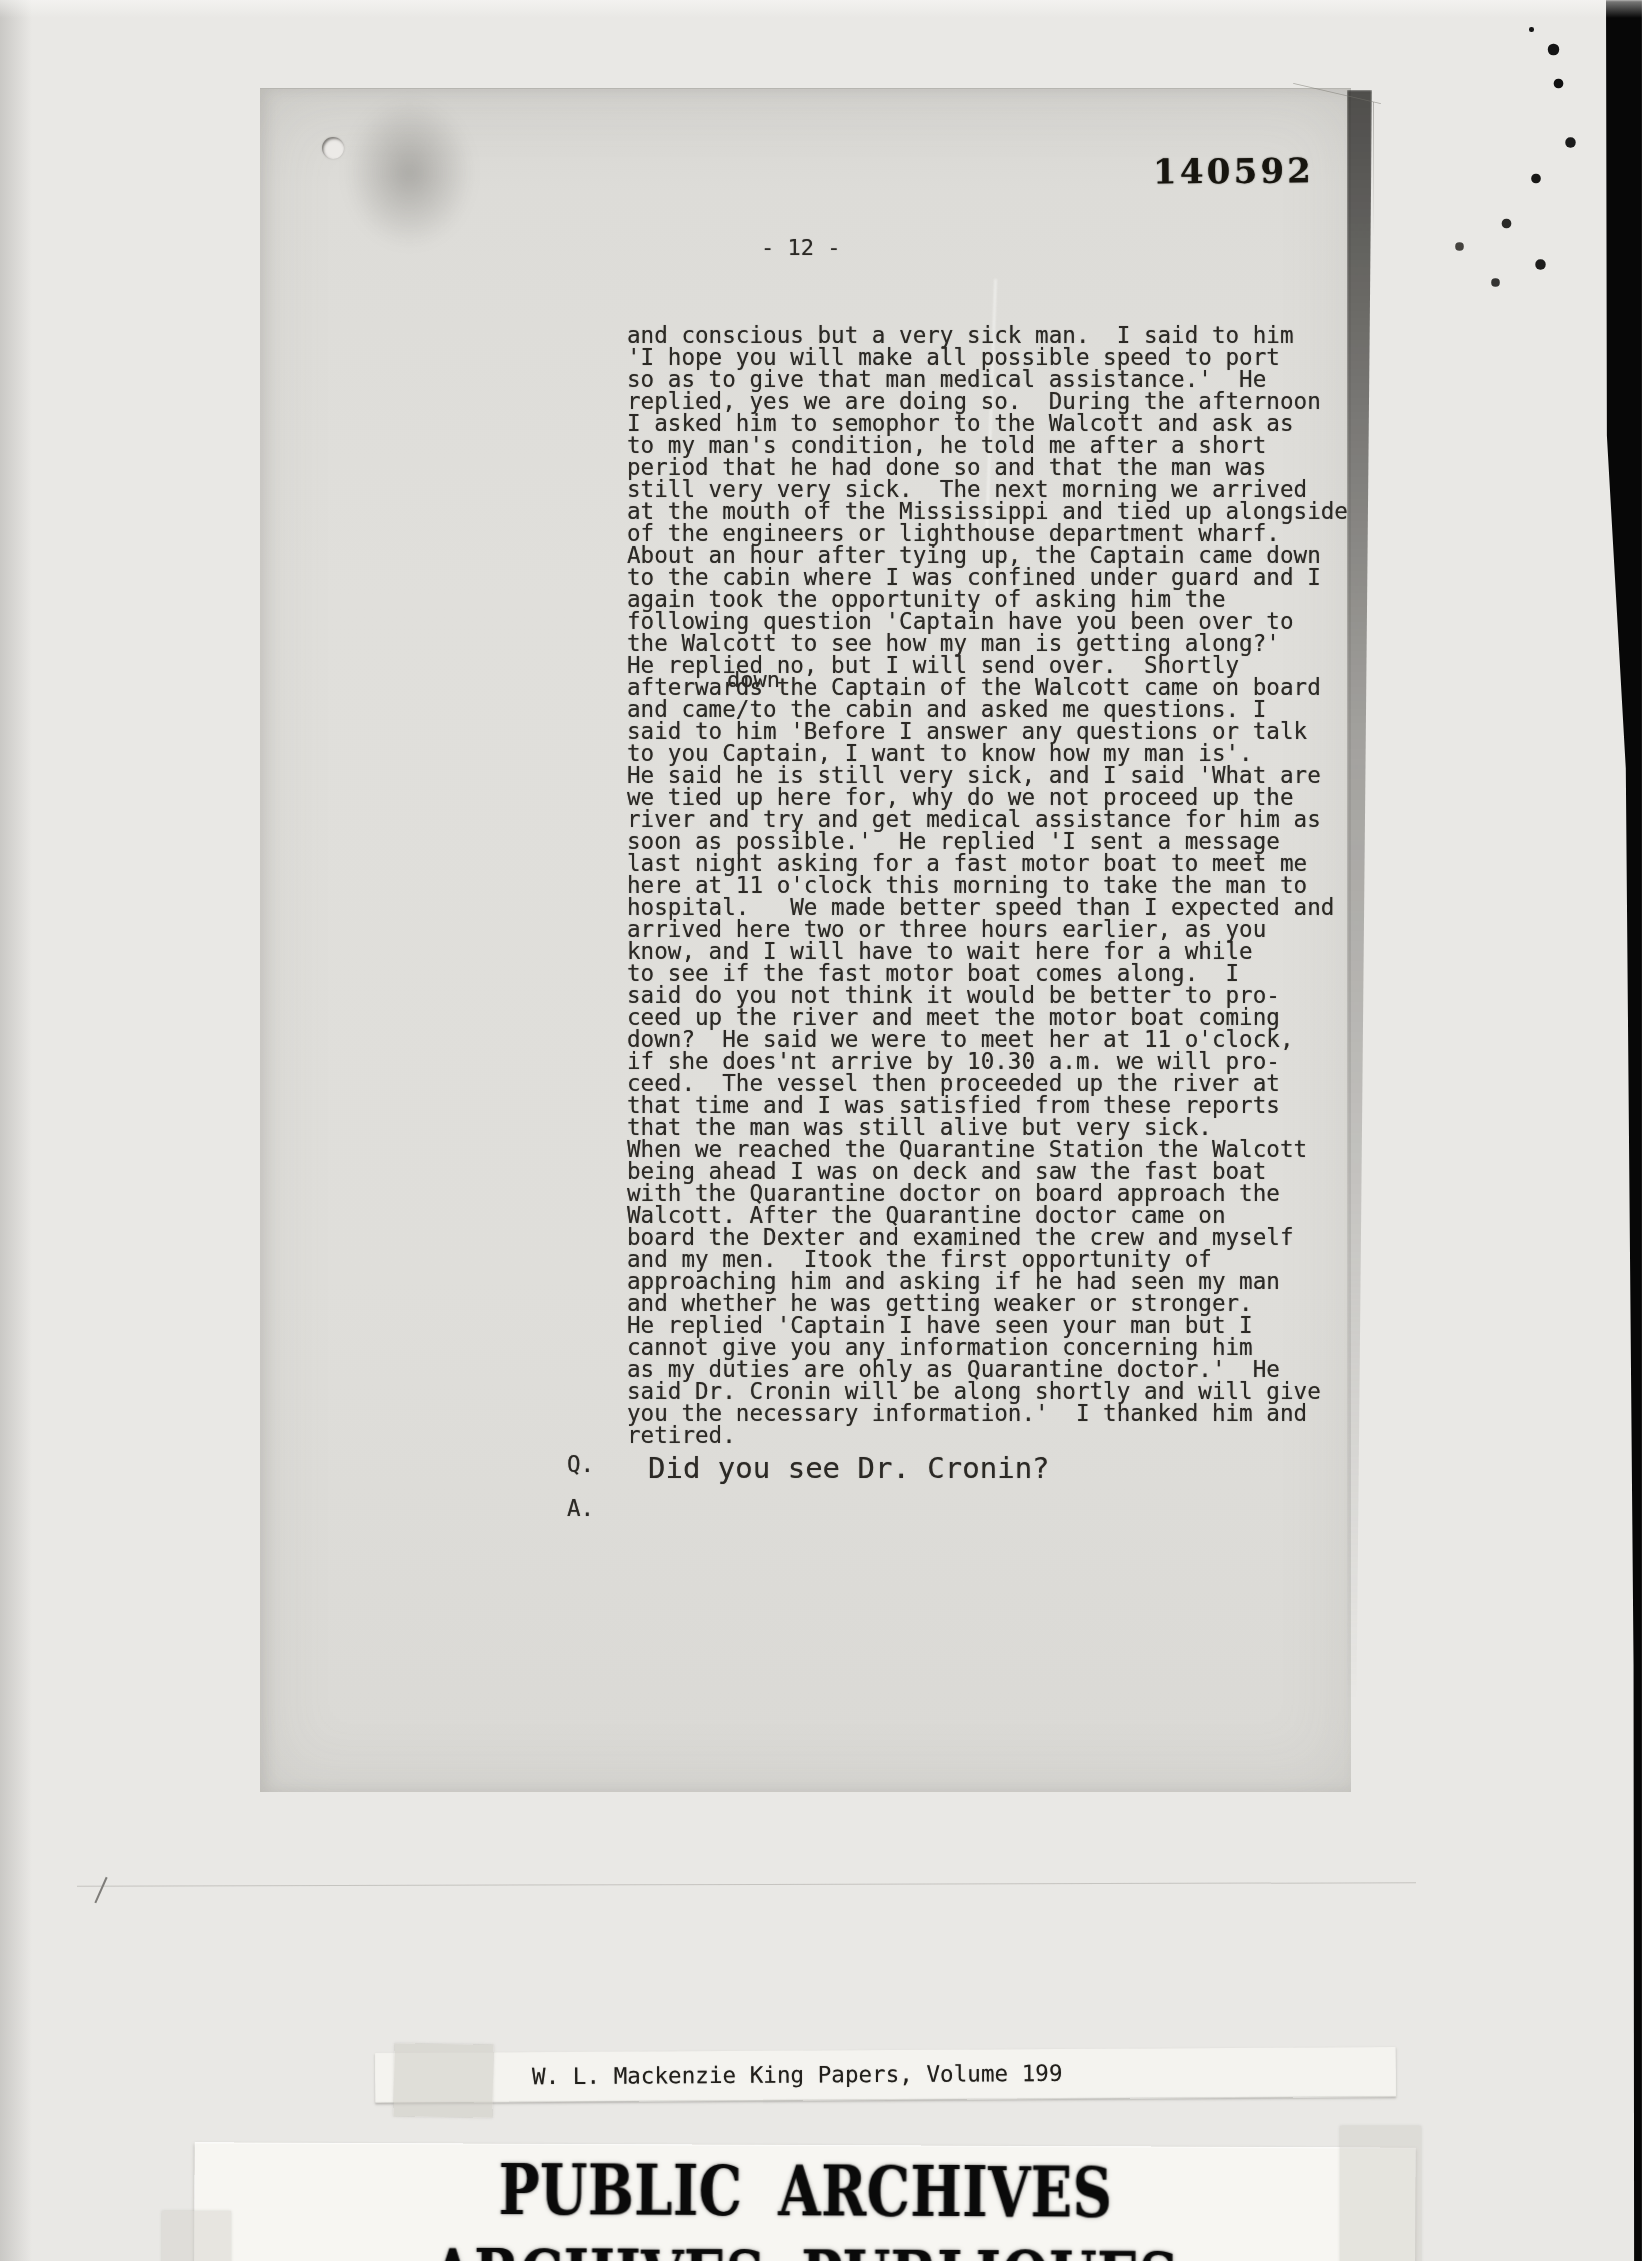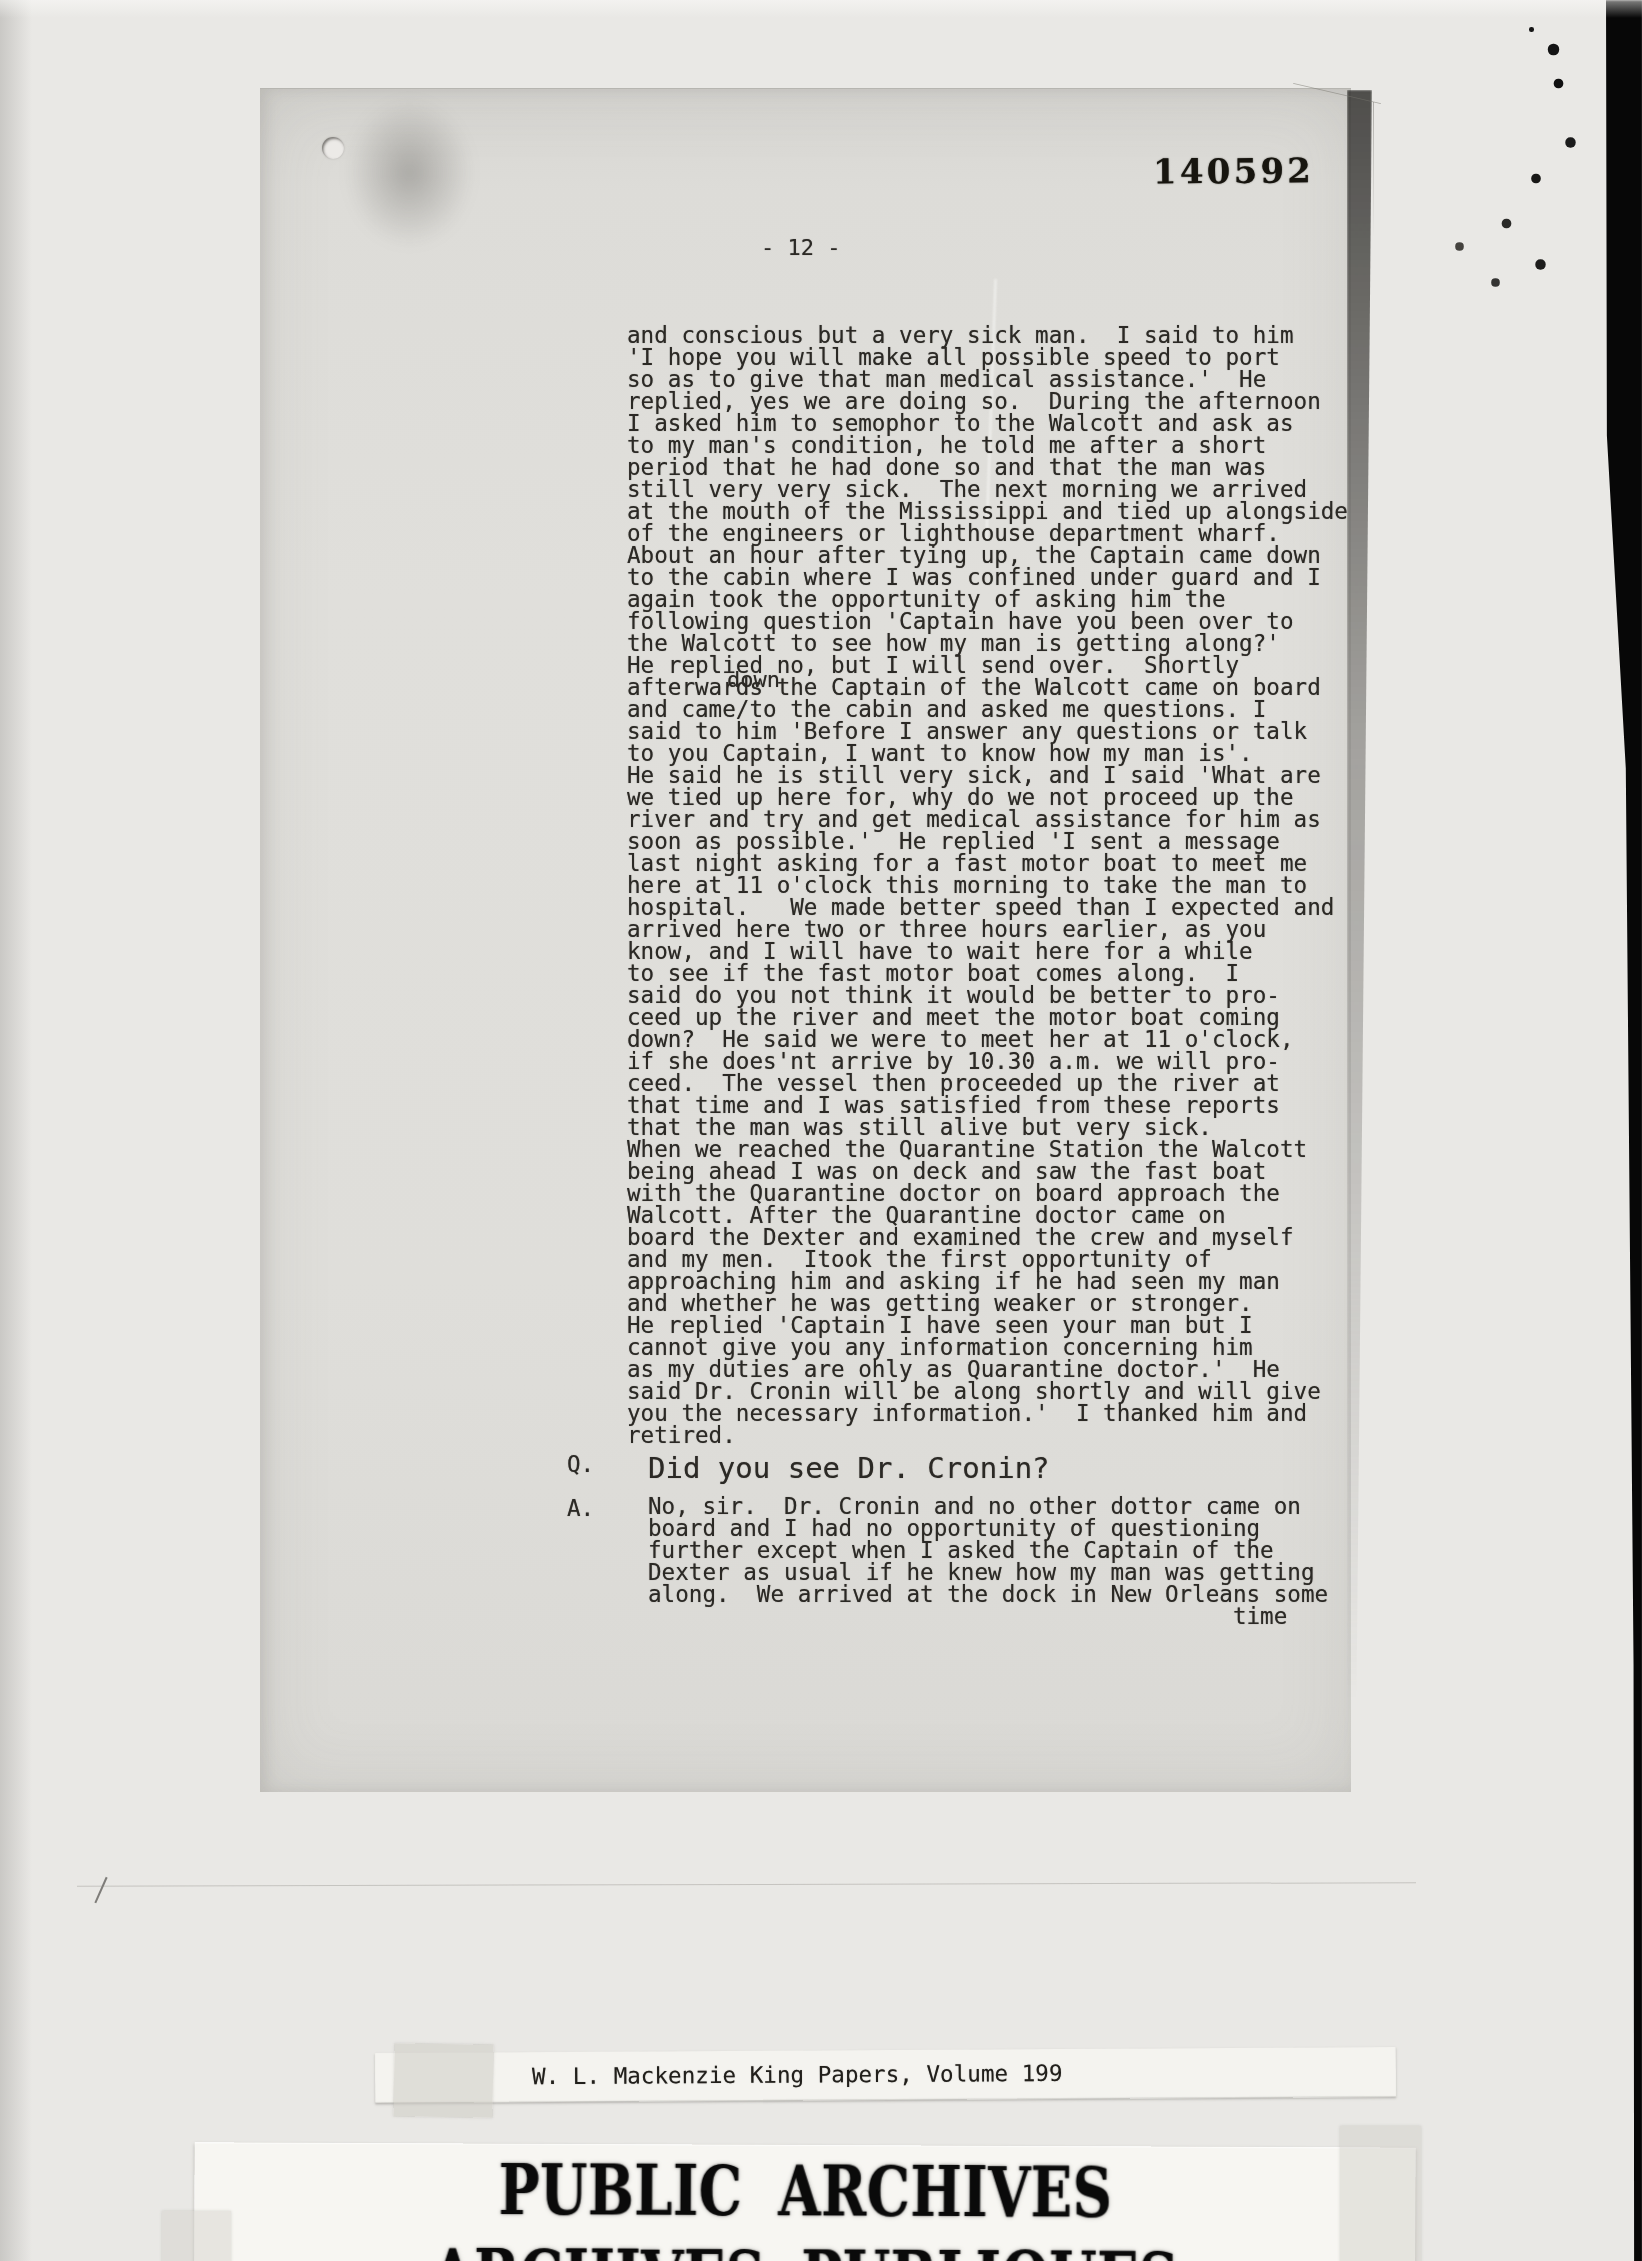--- a/index.html
+++ b/index.html
@@ -131,26 +131,20 @@
 cannot give you any information concerning him
 as my duties are ohly as Quarantine doctor.'  He
 said Dr. Cronin will be along shortly and will give
 you the necessary information.'  I thanked him and
 retired.</div>
     <div class="insertion typed">down</div>
 
     <div class="qa-label-q typed">Q.</div>
     <div class="qa-text-q typed">Did you see Dr. Cronin?</div>
     <div class="qa-label-a typed">A.</div>
-    <div class="qa-text-a typed">No, sir.  Dr. Cronin and no other dottor came on
-board and I had no opportunity of questioning
-further except when I asked the Captain of the
-Dexter as usual if he knew how my man was getting
-along.  We arrived at the dock in New Orleans some
-                                           time</div>
   </div>
 
   <div class="page-right-shadow"></div>
   <div class="second-sheet-edge"></div>
   <div class="second-sheet-edge2"></div>
   <div class="film-edge-right"></div>
 
   <div class="specks"></div>
   <div class="scratch"></div>
   <div class="backing-edge"></div>

